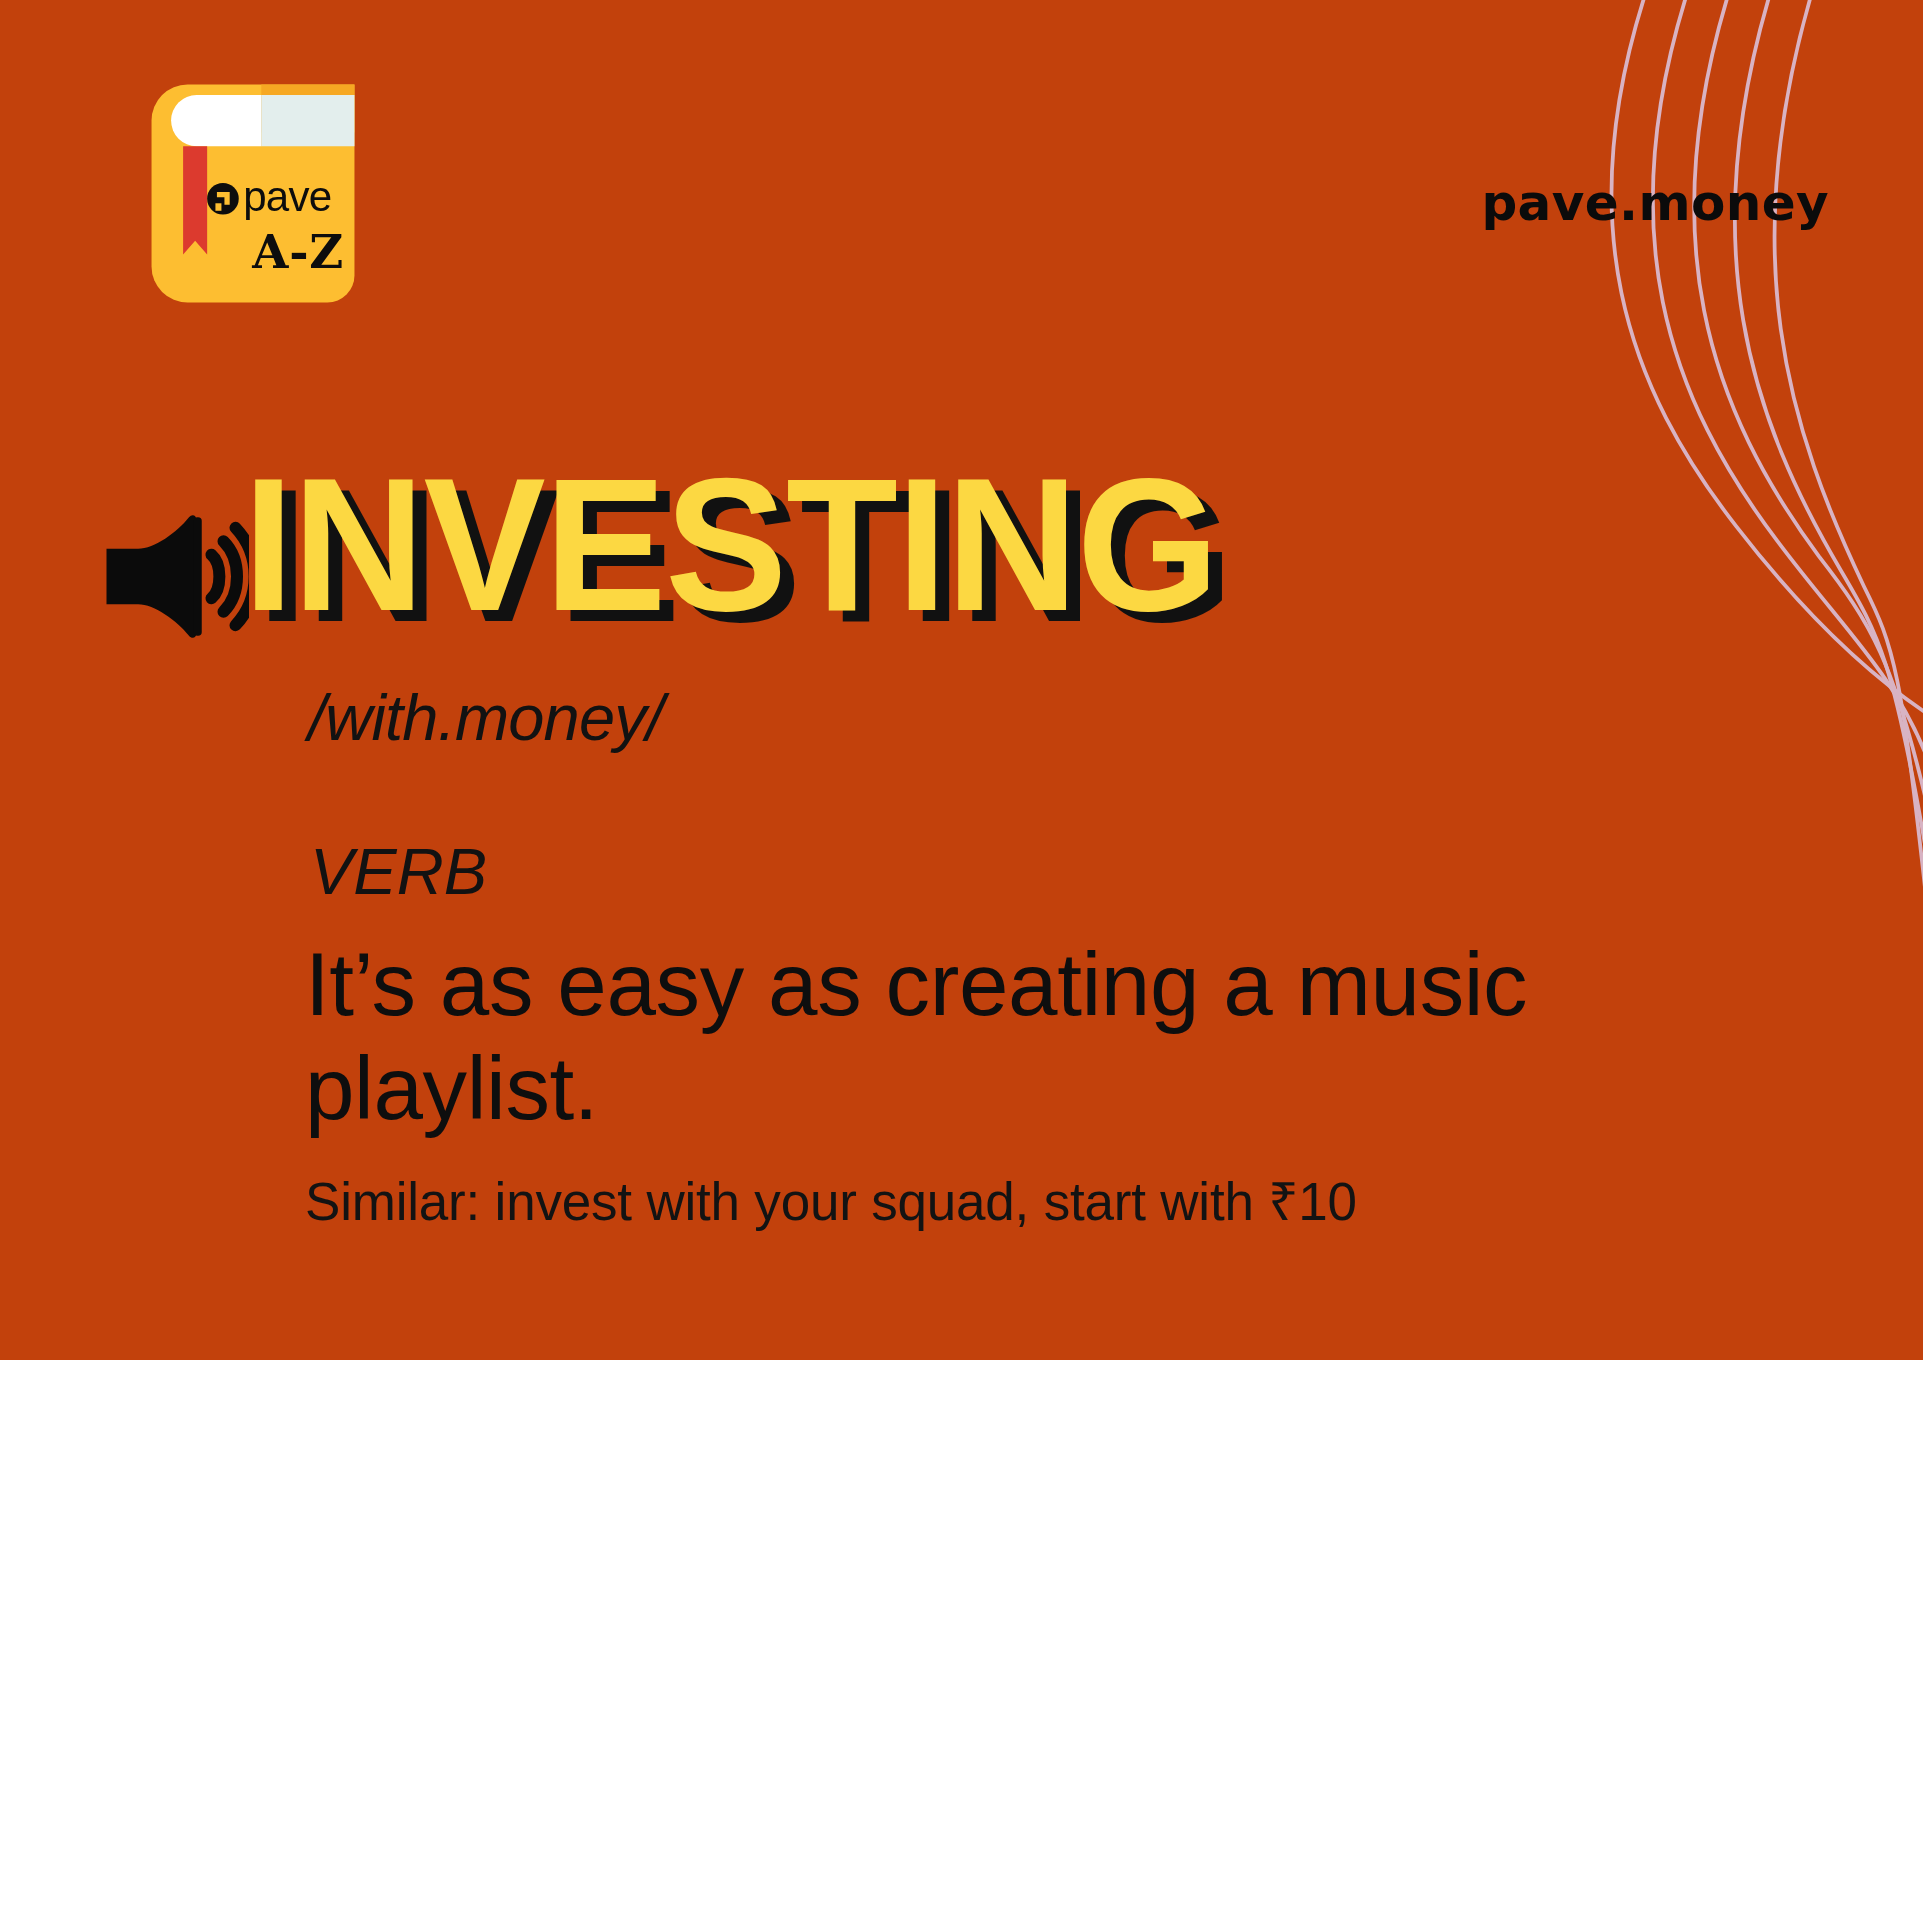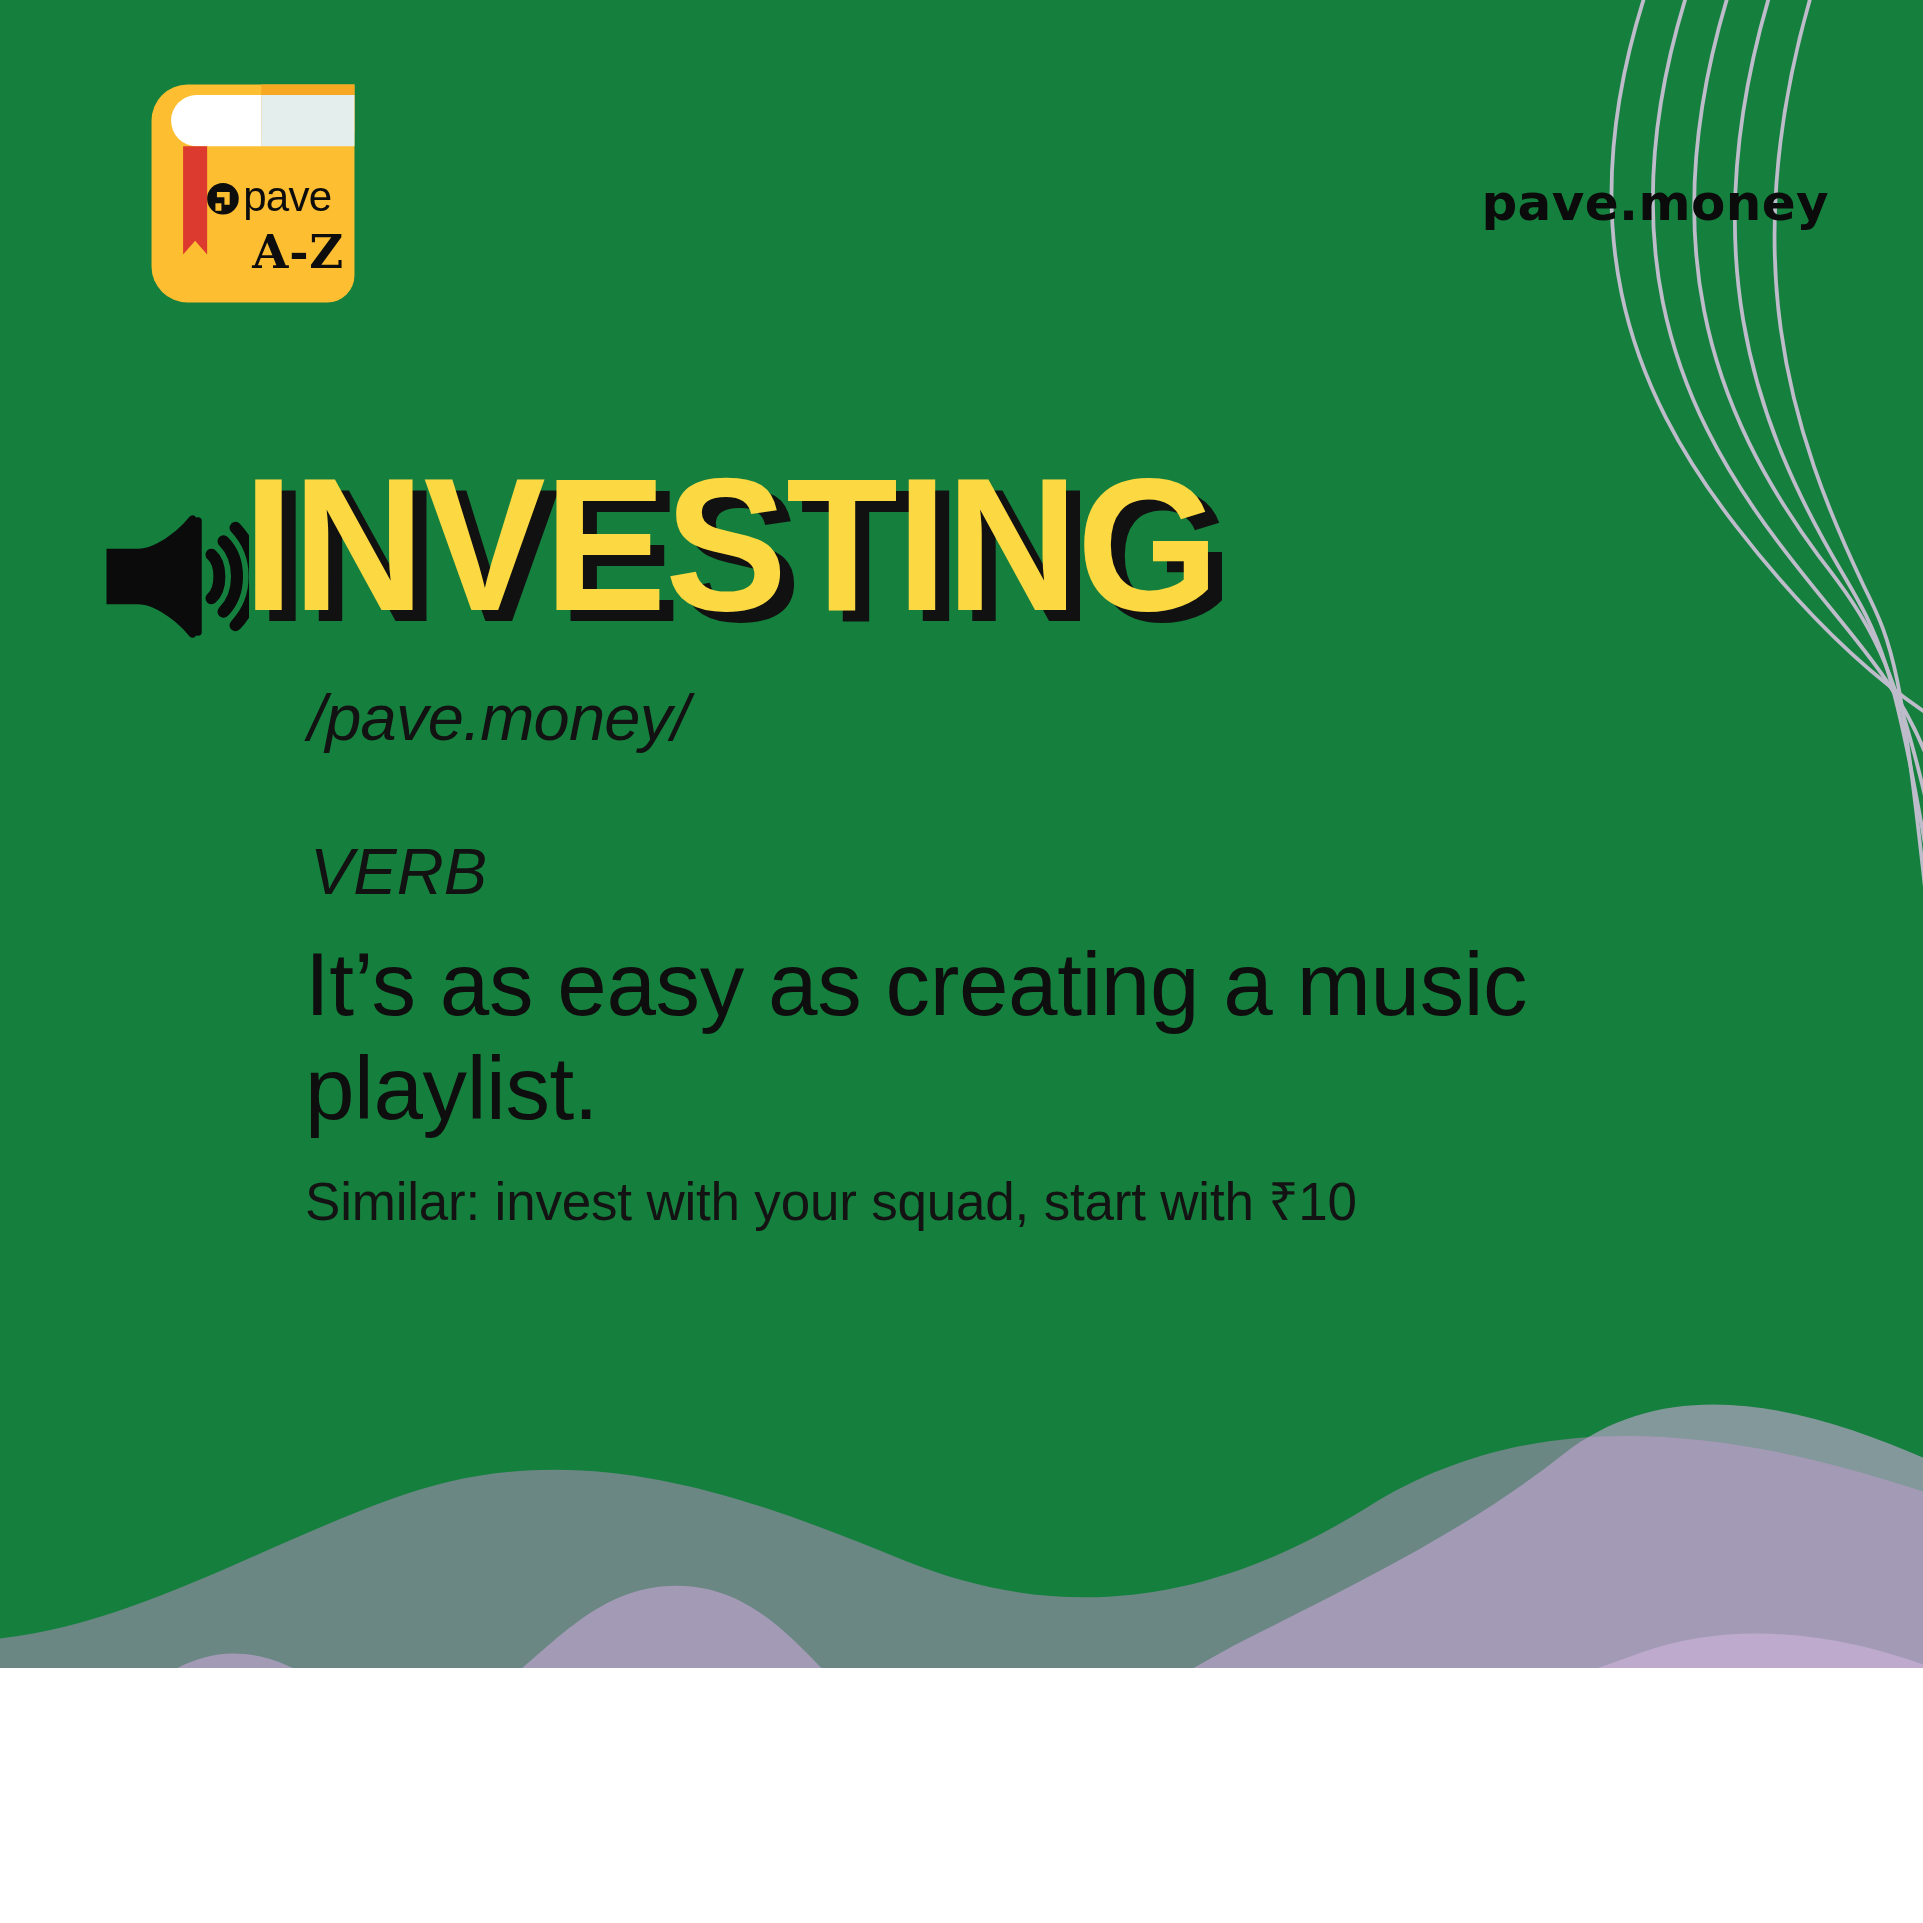--- a/index.html
+++ b/index.html
@@ -2,22 +2,22 @@
 <html style="font-size:12px"><head>
 <meta charset="utf-8">
 <style>
   * { margin:0; padding:0; box-sizing:border-box; }
   html,body{
     width:1924px; height:1924px; overflow:hidden;
     font-family:"Liberation Sans", sans-serif;
   }
   #card{
     position:relative;
-    width:1924px; height:1668px;
-    background:#15803d;
+    width:1924px; height:1360px;
+    background:#c2410c;
     overflow:hidden;
   }
 
   
   #deco-curves, #deco-blobs{
     position:absolute; left:0; top:0;
     width:1924px; height:1924px;
     pointer-events:none;
   }
   #deco-curves{ z-index:1; }
@@ -235,20 +235,20 @@
         </svg>
       </div>
 
       <div id="headword-wrap">
         <div id="headword-shadow" class="headword">INVESTING</div>
         <div id="headword-fill" class="headword">INVESTING</div>
       </div>
 
     </div>
 
-    <div id="pronunciation">/pave.money/</div>
+    <div id="pronunciation">/with.money/</div>
     <div id="part-of-speech">VERB</div>
     <div id="definition">It’s as easy as creating a music playlist.</div>
     <div id="similar">Similar: invest with your squad, start with ₹10</div>
 
   </div>
 </div>
 
 
 </body></html>

